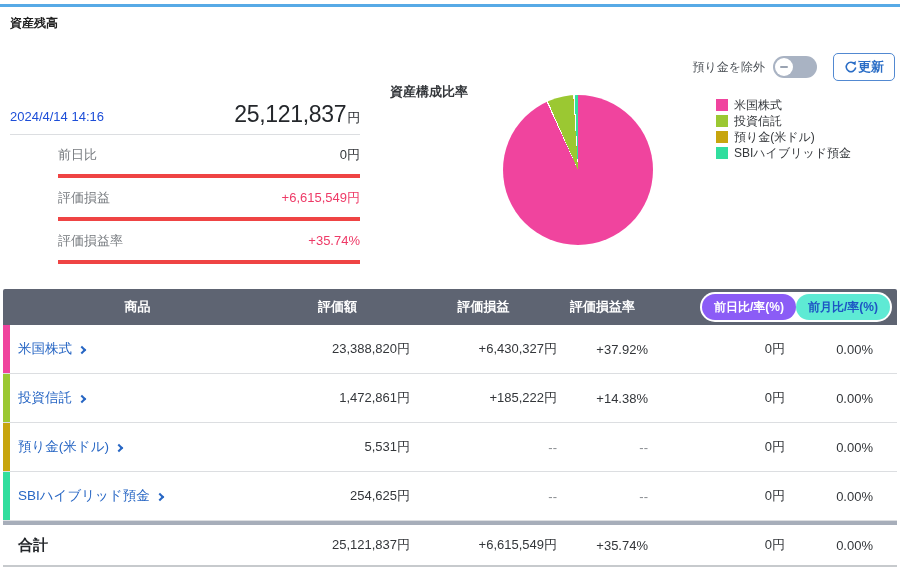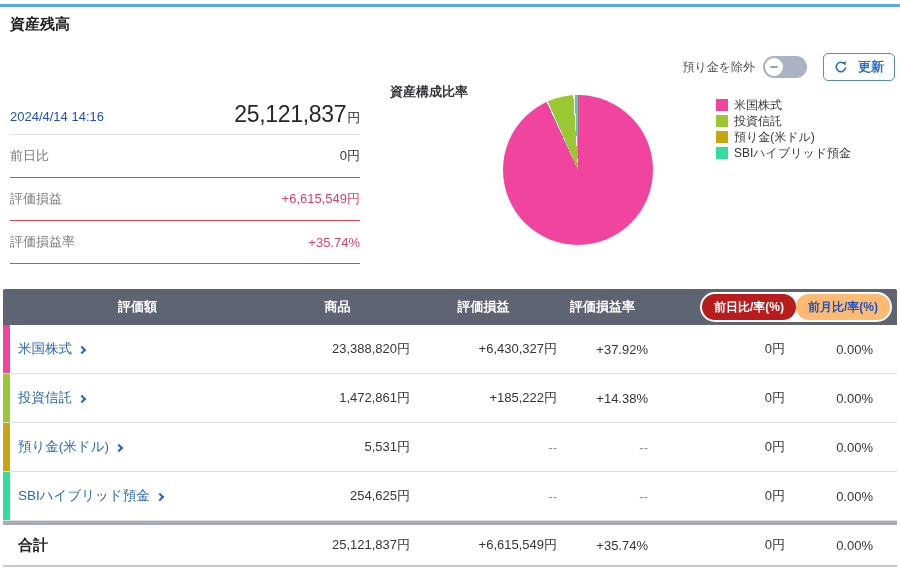--- a/index.html
+++ b/index.html
@@ -1,55 +1,55 @@
 <!DOCTYPE html>
 <html><head>
 <meta charset="utf-8">
 <style>
   * { margin:0; padding:0; box-sizing:border-box; }
   html,body { background:#fff; }
   body { font-family:"Liberation Sans","DejaVu Sans",sans-serif; }
   .app { position:relative; width:900px; height:572px; background:#fff; overflow:hidden; color:#33363a; }
 
   .topbar { position:absolute; top:4px; left:0; width:100%; height:3px; background:#57aae6; }
-  .page-title { position:absolute; top:15px; left:10px; font-size:15px; font-weight:bold; color:#222; }
+  .page-title { position:absolute; top:15px; left:10px; font-size:12px; font-weight:bold; color:#222; }
 
   .controls { position:absolute; top:53px; right:5px; display:flex; gap:16px; }
   .toggle-wrap { display:flex; align-items:center; gap:8px; }
   .toggle-label { font-size:12px; color:#4d5258; }
   .switch { width:44px; height:22px; border-radius:11px; background:#a9b3c3; position:relative; cursor:pointer; }
   .knob { position:absolute; left:2px; top:2px; width:18px; height:18px; background:#fff; border-radius:50%; display:flex; align-items:center; justify-content:center; }
   .minus { width:8px; height:2px; background:#9aa3b2; border-radius:1px; }
-  .refresh-btn { display:flex; align-items:center; gap:10px; height:28px; padding:0 10px; background:#fff;
+  .refresh-btn { display:flex; align-items:center; gap:0; height:28px; padding:0 10px; background:#fff;
     border:1.5px solid #5289d1; border-radius:5px; color:#2a6dc6; font-size:13px; font-weight:bold; cursor:pointer; font-family:inherit; }
 
   .summary { position:absolute; top:92px; left:10px; width:350px; }
   .summary-head { display:flex; justify-content:space-between; align-items:flex-end; height:43px; padding-bottom:6px; border-bottom:1px solid #dcdee1; }
   .summary-date { font-size:13px; color:#1d4ed8; padding-bottom:4px; }
   .summary-total { font-size:23px; color:#24272b; letter-spacing:-0.3px; }
   .summary-total .unit { font-size:13px; margin-left:1px; }
-  .summary-row { display:flex; justify-content:space-between; align-items:center; height:43px; border-bottom:1px solid #ef4444; font-size:13px; }
+  .summary-row { display:flex; justify-content:space-between; align-items:center; height:43px; border-bottom:4px solid #ef4444; font-size:13px;margin-left:48px; }
   .summary-row .lbl { color:#75797e; }
   .val-red { color:#ee3a67; }
 
   .chart-title { position:absolute; top:83px; left:390px; font-size:13px; font-weight:bold; color:#33363a; }
   .pie { position:absolute; top:95px; left:503px; width:150px; height:150px; border-radius:50%; background:#eee; }
   .legend { position:absolute; top:97px; left:716px; list-style:none; }
   .legend li { display:flex; align-items:center; gap:6px; height:16px; font-size:12px; color:#33363a; }
   .swatch { width:12px; height:12px; flex:0 0 12px; }
 
   .table { position:absolute; top:289px; left:3px; width:894px; }
   .trow { display:grid; grid-template-columns:7px 255px 145px 147px 91px 137px 88px 24px; align-items:center; }
   .thead { height:36px; background:#5e6472; color:#fff; font-size:13px; font-weight:bold; border-radius:2px 2px 0 0; }
   .thead .c { text-align:center; }
   .pill-cell { grid-column:6/9; display:flex; justify-content:flex-end; padding-right:5px; }
   .pill-group { display:flex; background:#fff; border-radius:15px; padding:2px; height:30px; align-items:stretch; }
   .pill { display:flex; align-items:center; padding:0 12px; font-size:12px; font-weight:bold; border-radius:13px; cursor:pointer; white-space:nowrap; }
-  .pill.active { background:#b91c1c; color:#fff; }
-  .pill.inactive { color:#1d55c4; background:#fdba74; }
+  .pill.active { background:#8b5cf6; color:#fff; }
+  .pill.inactive { color:#1d55c4; background:#5eead4; }
 
   .drow { height:49px; border-bottom:1px solid #dcdee1; font-size:13px; }
   .strip { height:100%; }
   .name-cell { padding-left:8px; display:flex; align-items:center; gap:7px; color:#2766c4; font-size:13.5px; cursor:pointer; }
   .chevron { width:6px; height:6px; border-top:2px solid #2766c4; border-right:2px solid #2766c4; transform:rotate(45deg); margin-top:1px; }
   .num { text-align:right; color:#33363a; }
   .dash { color:#8a8d92; }
   .total-divider { height:4px; background:#a7aeba; }
   .trow.total { height:42px; border-bottom:2px solid #c7cacd; font-size:13px; }
   .total .tname { padding-left:8px; font-weight:bold; color:#24272b; font-size:15px; }
@@ -115,22 +115,22 @@
       </li>
     <li>
         <span class="swatch" style="background: rgb(49, 222, 158);"></span>
         <span>SBIハイブリッド預金</span>
       </li>
   </ul>
 
   <section class="table">
     <div class="trow thead">
       <div></div>
+      <div class="c">商品</div>
       <div class="c">評価額</div>
-      <div class="c">商品</div>
       <div class="c">評価損益</div>
       <div class="c">評価損益率</div>
       <div class="pill-cell">
         <div class="pill-group">
           <span class="pill active">前日比/率(%)</span>
           <span class="pill inactive">前月比/率(%)</span>
         </div>
       </div>
     </div>
 

